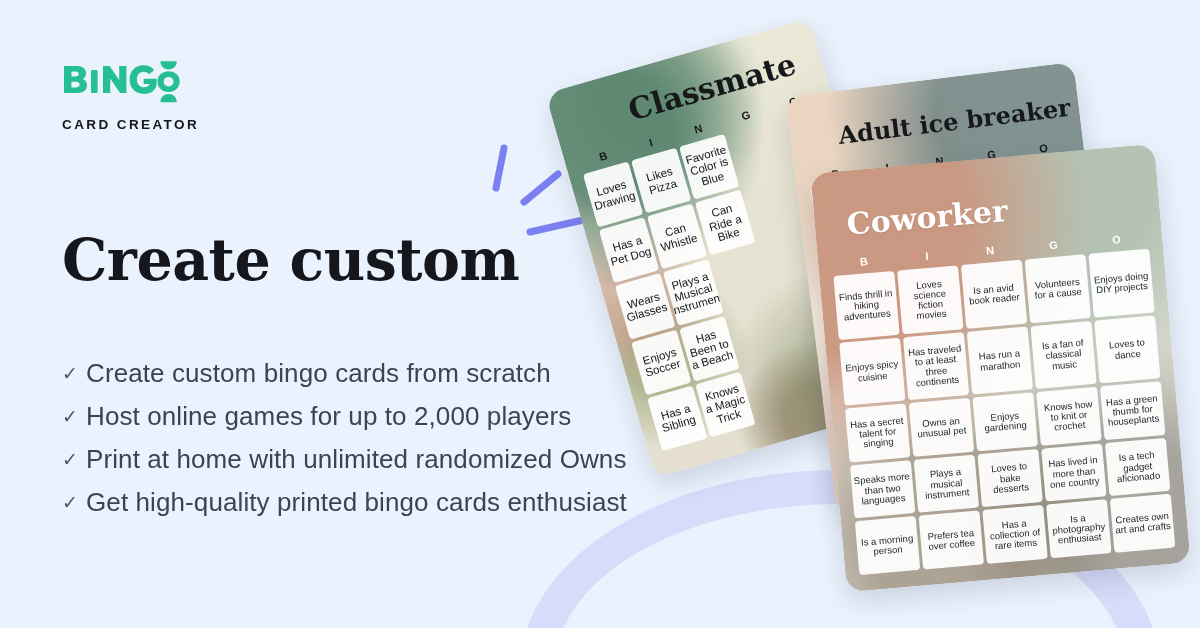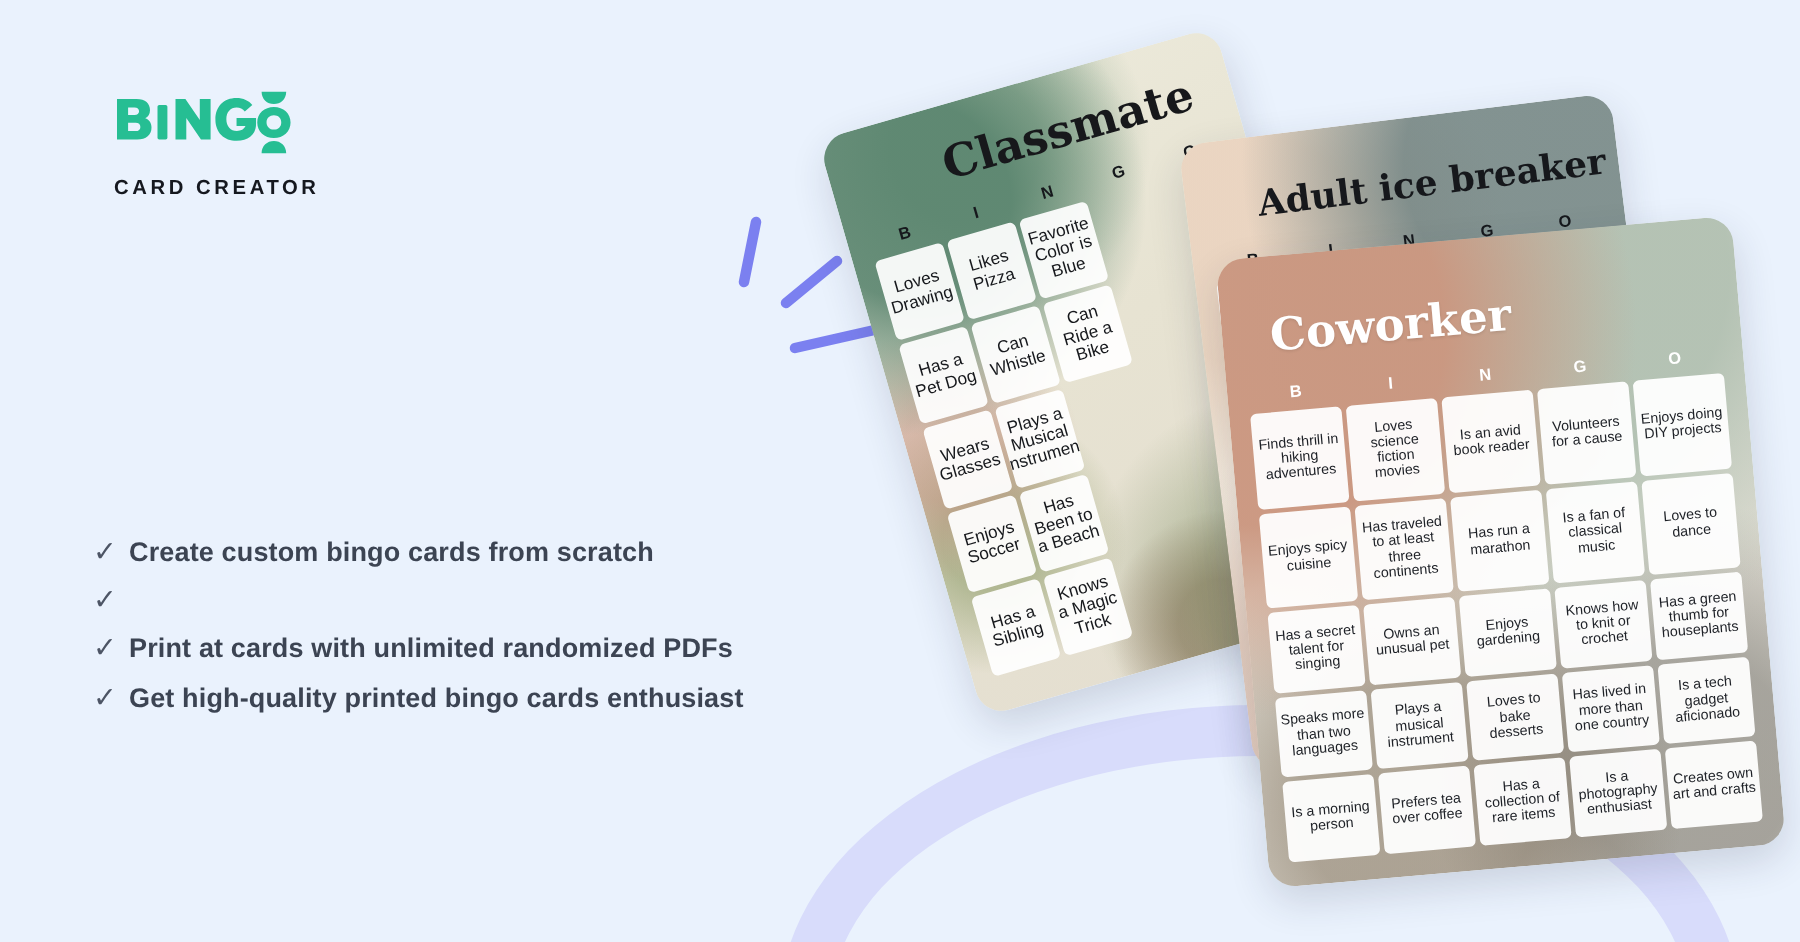--- a/index.html
+++ b/index.html
@@ -10,38 +10,38 @@
     position:relative;
   }
   .stage{position:absolute;inset:0;overflow:hidden;}
 
   
   .arc-wrap{position:absolute;left:520px;top:470px;width:760px;height:220px;overflow:hidden;pointer-events:none;}
   .arc{position:absolute;left:0;top:0;width:640px;height:400px;border-radius:50%;
        border:34px solid #d8dcfb;box-sizing:border-box;}
 
   
-  .logo{position:absolute;left:76px;top:58px;}
+  .logo{position:absolute;left:62px;top:58px;}
   .logo-mark{display:block;}
   .logo-sub{margin-top:9px;font-size:13.5px;font-weight:bold;letter-spacing:2.4px;color:#15181f;}
 
   
   .headline{position:absolute;left:62px;top:190px;width:520px;
     font-family:"DejaVu Serif", serif;font-weight:bold;
     font-size:57px;line-height:1.12;letter-spacing:-0.5px;color:#15171c;}
   .headline .l2{display:block;}
 
   
   .sparkles{position:absolute;left:486px;top:140px;width:110px;height:110px;}
 
   
   .bullets{position:absolute;left:62px;top:358px;}
   .bullet{display:flex;align-items:center;margin-bottom:12px;}
   .bullet .chk{width:24px;flex:0 0 24px;color:#4d5565;font-size:19px;line-height:1;}
-  .bullet .btxt{font-size:18px;color:#3c4453;letter-spacing:0.1px;font-weight:bold;}
+  .bullet .btxt{font-size:26px;color:#3c4453;letter-spacing:0.1px;}
 
   
   .cards{position:absolute;left:560px;top:0;width:660px;height:628px;}
   .card{position:absolute;border-radius:18px;overflow:hidden;
         box-shadow:0 10px 26px rgba(35,45,70,.16);}
 
   .card .ctitle{position:absolute;font-family:"DejaVu Serif", serif;font-weight:bold;
                 white-space:nowrap;}
   .grid{position:absolute;display:grid;grid-template-columns:repeat(5,1fr);}
   .hdr{display:grid;grid-template-columns:repeat(5,1fr);position:absolute;}
@@ -112,41 +112,43 @@
         <path d="M81.6 7.3c4.6 0 8.4 1.8 10.6 4.7l-5 4.3c-1.3-1.7-3.2-2.6-5.5-2.6-4 0-6.8 3-6.8 7.8s2.8 7.8 7 7.8c2.8 0 4.9-1.2 5.8-3.3h-6v-5.3h13v4c0 7-5.2 11.2-12.9 11.2-8.4 0-14.2-5.6-14.2-14.3S73.3 7.3 81.6 7.3z"></path>
         <path d="M106.6 13.3c6.3 0 11.1 4.2 11.1 10.3s-4.8 10.4-11.1 10.4-11.1-4.3-11.1-10.4 4.8-10.3 11.1-10.3zm0 5.6c-2.9 0-4.9 2-4.9 4.7s2 4.8 4.9 4.8 4.9-2 4.9-4.8-2-4.7-4.9-4.7z"></path>
         <path d="M98.4 3.2h16.4c0 5-3.7 8.2-8.2 8.2s-8.2-3.2-8.2-8.2z"></path>
         <path d="M114.8 44.2H98.4c0-5 3.7-8.2 8.2-8.2s8.2 3.2 8.2 8.2z"></path>
       </g>
     </svg>
     <div class="logo-sub">CARD CREATOR</div>
   </div>
 
   <h1 class="headline">
+    <span class="l1">Create custom</span>
   </h1>
 
   <svg class="sparkles" viewBox="0 0 110 110">
     <g stroke="#7b80f0" stroke-width="7" stroke-linecap="round" fill="none">
       <path d="M18 8 L10 48"></path>
       <path d="M72 34 L38 62"></path>
       <path d="M97 80 L44 92"></path>
     </g>
   </svg>
 
   <ul class="bullets" style="list-style:none;margin:0;padding:0;">
     <li class="bullet">
       <span class="chk">✓</span>
       <span class="btxt">Create custom bingo cards from scratch</span>
     </li>
     <li class="bullet">
       <span class="chk">✓</span>
-    </li>
-    <li class="bullet">
-      <span class="chk">✓</span>
-      <span class="btxt">Print at cards with unlimited randomized PDFs</span>
+      <span class="btxt">Host online games for up to 2,000 players</span>
+    </li>
+    <li class="bullet">
+      <span class="chk">✓</span>
+      <span class="btxt">Print at home with unlimited randomized Owns</span>
     </li>
     <li class="bullet">
       <span class="chk">✓</span>
       <span class="btxt">Get high-quality printed bingo cards enthusiast</span>
     </li>
   </ul>
 
   <div class="cards">
 
     <div class="card" id="card-classmate">

